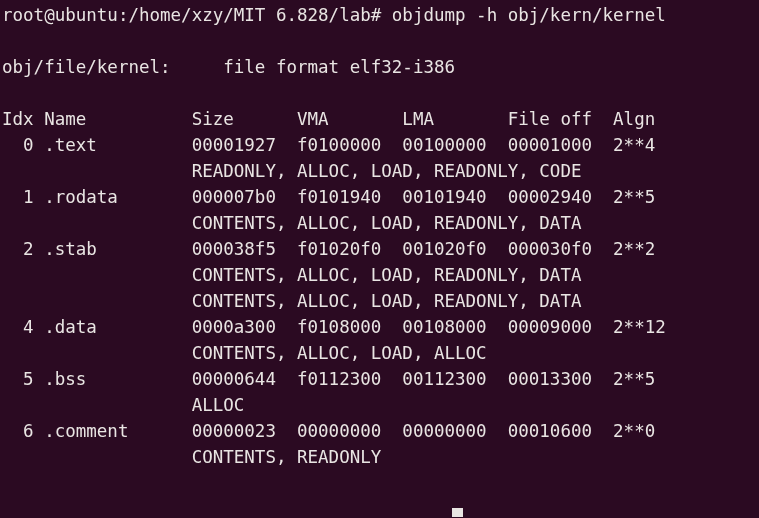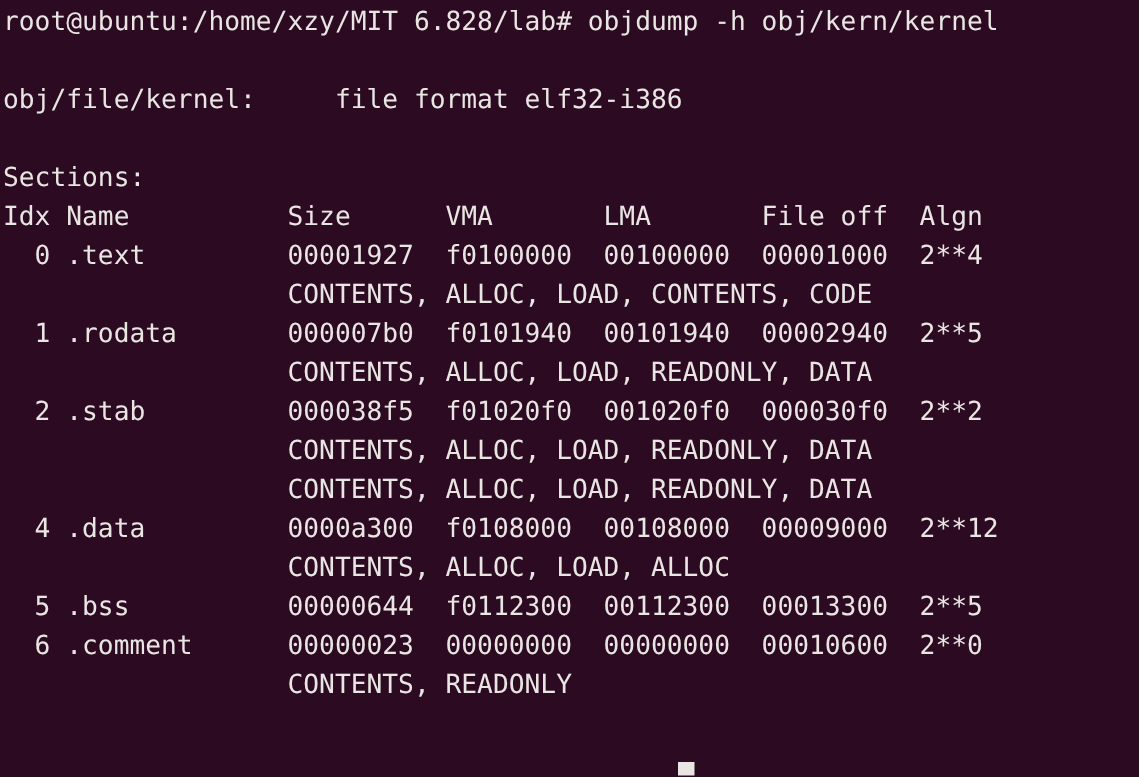--- a/index.html
+++ b/index.html
@@ -45,37 +45,37 @@
 </head>
 <body style="background: rgb(43, 10, 34);">
 
 <div id="terminal" style="background: rgb(43, 10, 34); color: rgb(233, 229, 227);">
   <div class="screen">
 
     <div class="line">root@ubuntu:/home/xzy/MIT 6.828/lab# objdump -h obj/kern/kernel</div>
     <div class="line blank"></div>
     <div class="line">obj/file/kernel:     file format elf32-i386</div>
     <div class="line blank"></div>
-    <div class="line">Sections:</div>
     <div class="line">Idx Name          Size      VMA       LMA       File off  Algn</div>
 
     <div class="line">  0 .text         00001927  f0100000  00100000  00001000  2**4</div>
-    <div class="line">                  CONTENTS, ALLOC, LOAD, CONTENTS, CODE</div>
+    <div class="line">                  READONLY, ALLOC, LOAD, READONLY, CODE</div>
 
     <div class="line">  1 .rodata       000007b0  f0101940  00101940  00002940  2**5</div>
     <div class="line">                  CONTENTS, ALLOC, LOAD, READONLY, DATA</div>
 
     <div class="line">  2 .stab         000038f5  f01020f0  001020f0  000030f0  2**2</div>
     <div class="line">                  CONTENTS, ALLOC, LOAD, READONLY, DATA</div>
 
     <div class="line">                  CONTENTS, ALLOC, LOAD, READONLY, DATA</div>
 
     <div class="line">  4 .data         0000a300  f0108000  00108000  00009000  2**12</div>
     <div class="line">                  CONTENTS, ALLOC, LOAD, ALLOC</div>
 
     <div class="line">  5 .bss          00000644  f0112300  00112300  00013300  2**5</div>
+    <div class="line">                  ALLOC</div>
 
     <div class="line">  6 .comment      00000023  00000000  00000000  00010600  2**0</div>
     <div class="line">                  CONTENTS, READONLY</div>
 
   </div>
   <div class="cursor" style="background: rgb(233, 229, 227);"></div>
 </div>
 
 </body></html>

